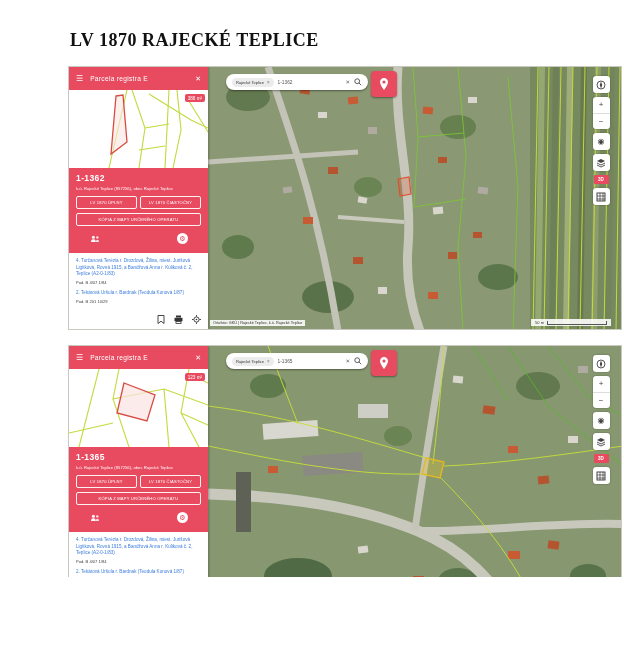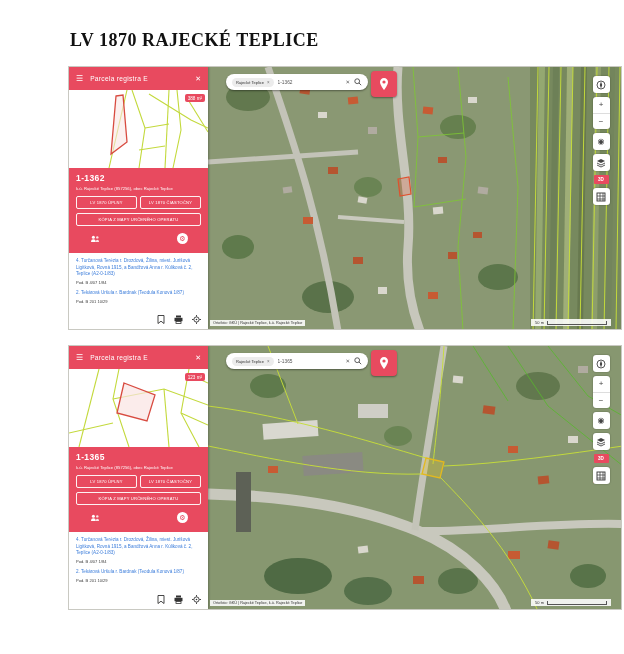--- a/index.html
+++ b/index.html
@@ -1,16 +1,16 @@
 <!DOCTYPE html>
 <html><head>
 <meta charset="utf-8">
 <style>
   html,body{margin:0;padding:0;background:#fff;}
-  #page{position:relative;width:624px;height:654px;background:#fff;overflow:hidden;
+  #page{position:relative;width:624px;height:577px;background:#fff;overflow:hidden;
         font-family:"Liberation Sans",sans-serif;}
   .doc-title{position:absolute;left:70px;top:30px;font-family:"Liberation Serif",serif;
         font-weight:bold;font-size:18px;letter-spacing:.5px;color:#111;}
   .shot{position:absolute;left:68px;width:554px;border:1px solid #c9c9c2;background:#fff;
         overflow:hidden;box-sizing:border-box;}
   #shot0{top:66px;height:264px;} #shot1{top:345px;height:265px;}
 
   
   .sidebar{position:absolute;left:0;top:0;width:139px;height:100%;background:#fff;
         display:flex;flex-direction:column;z-index:3;box-shadow:1px 0 2px rgba(0,0,0,.25);}

